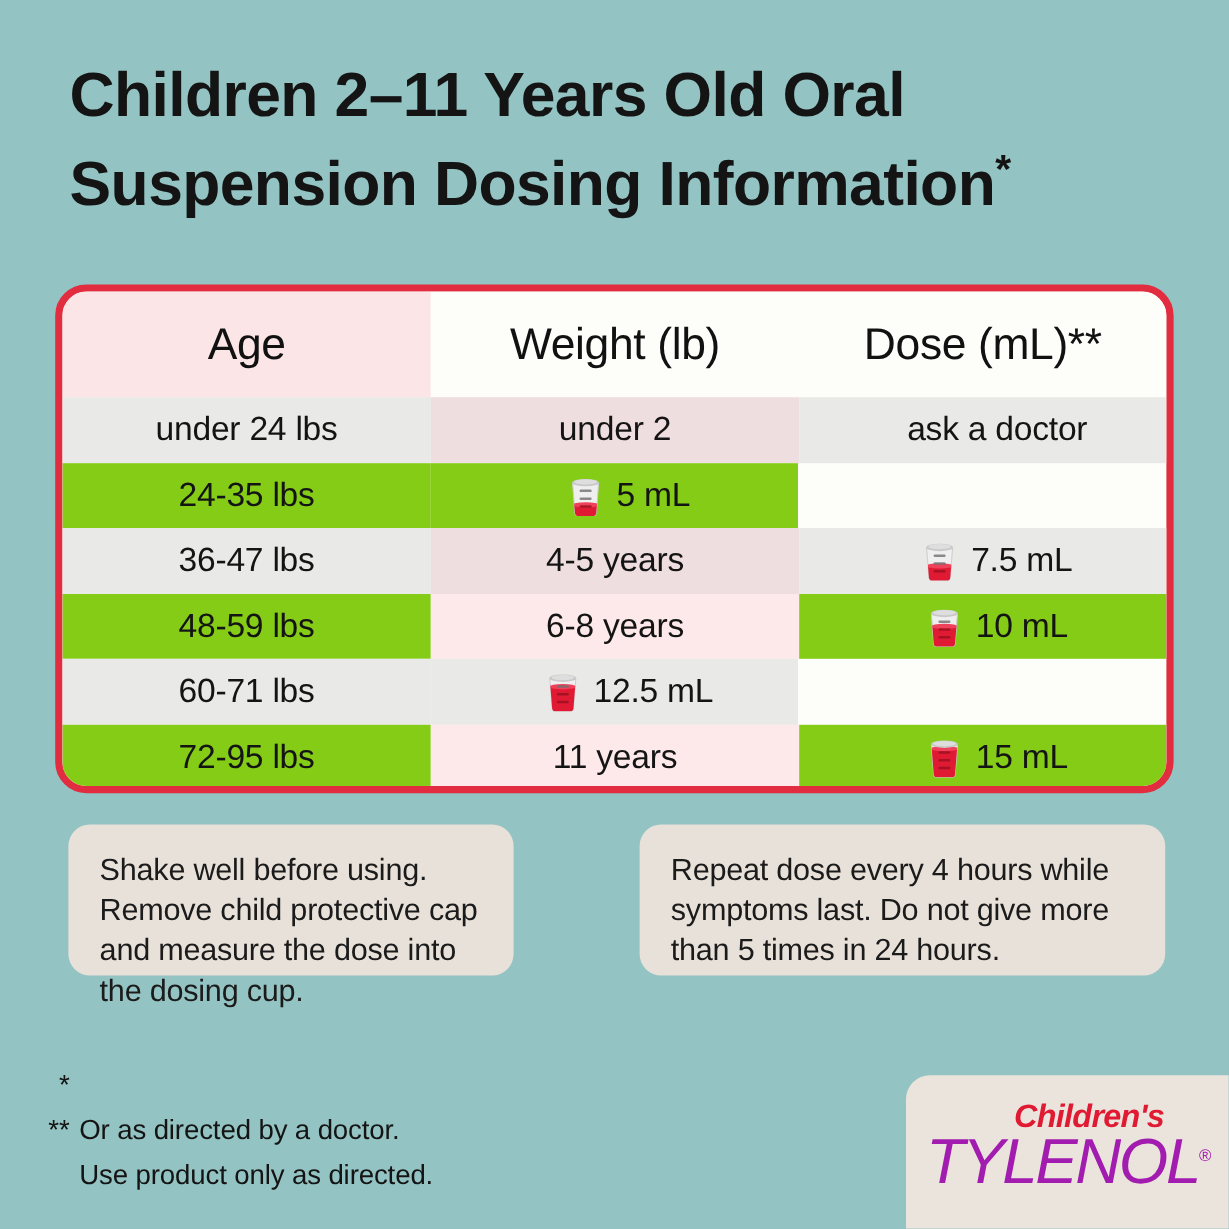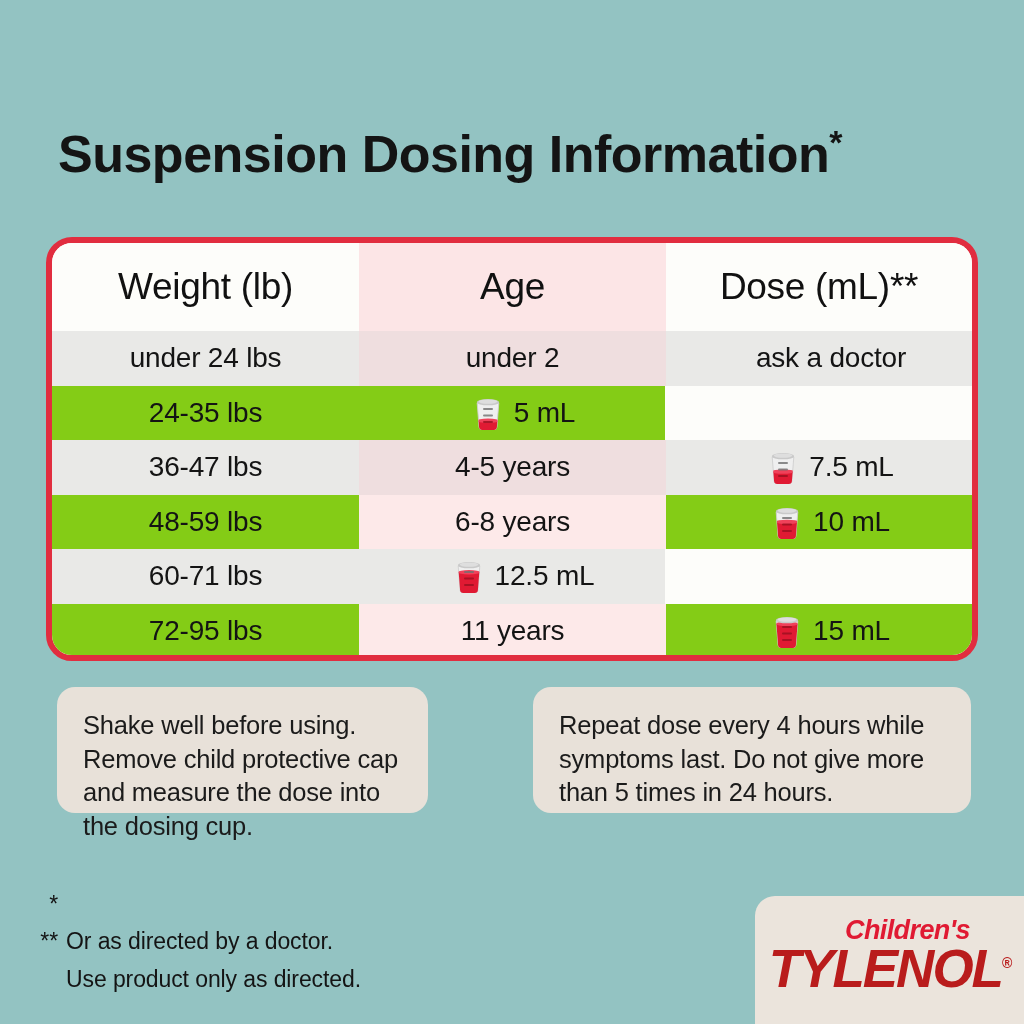--- a/index.html
+++ b/index.html
@@ -172,50 +172,50 @@
     font-weight: 700;
     color: #e01a33;
     letter-spacing: -0.6px;
     line-height: 1;
     margin-bottom: -2px;
     padding-left: 36px;
   }
   .logo-tylenol {
     font-size: 53px;
     font-style: italic;
-    font-weight: 700;
-    color: #b91c1c;
+    font-weight: 400;
+    color: #a21caf;
     letter-spacing: -2px;
     line-height: 1;
     position: relative;
     display: inline-block;
   }
   .logo-reg {
     font-size: 14px;
     vertical-align: super;
     font-style: normal;
     line-height: 0;
   }
 </style>
 </head>
 <body>
 
 <div class="title">
-  <br>
+  <span>Children 2–11 Years Old Oral</span><br>
   <span>Suspension Dosing Information</span><span class="star">*</span>
 </div>
 
 <div class="table-card">
 
   <div class="trow header">
+    <div class="cell col-age">
+      <span class="hdr-text">Age</span>
+    </div>
     <div class="cell col-weight">
       <span class="hdr-text">Weight (lb)</span>
-    </div>
-    <div class="cell col-age">
-      <span class="hdr-text">Age</span>
     </div>
     <div class="cell col-dose">
       <span class="hdr-text">Dose (mL)**</span>
     </div>
   </div>
 
   <div id="table-body">
       <div class="trow body shade">
         <div class="cell col-weight">
           <span class="cell-text">under 24 lbs</span>

